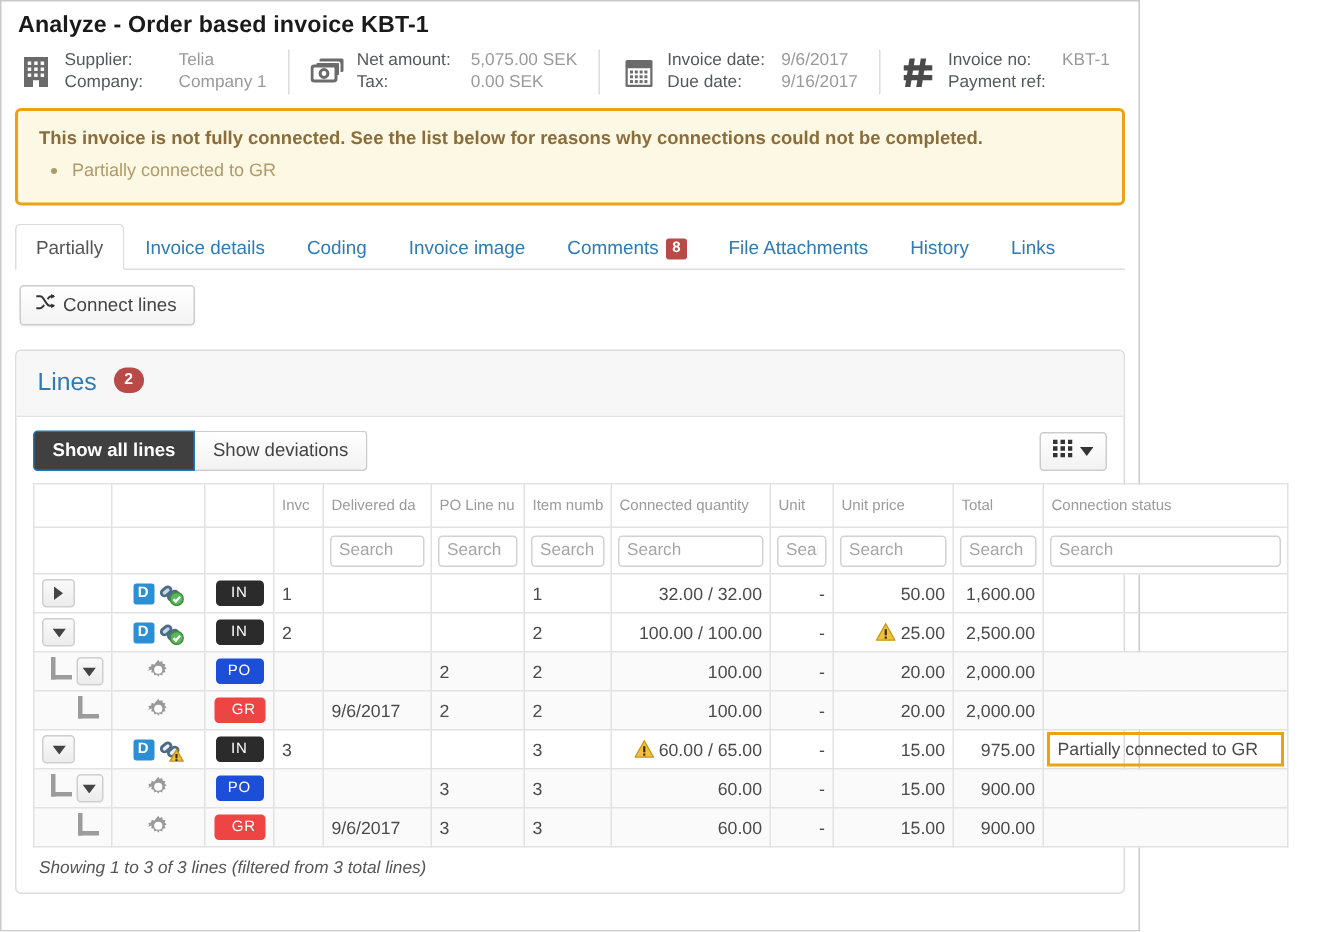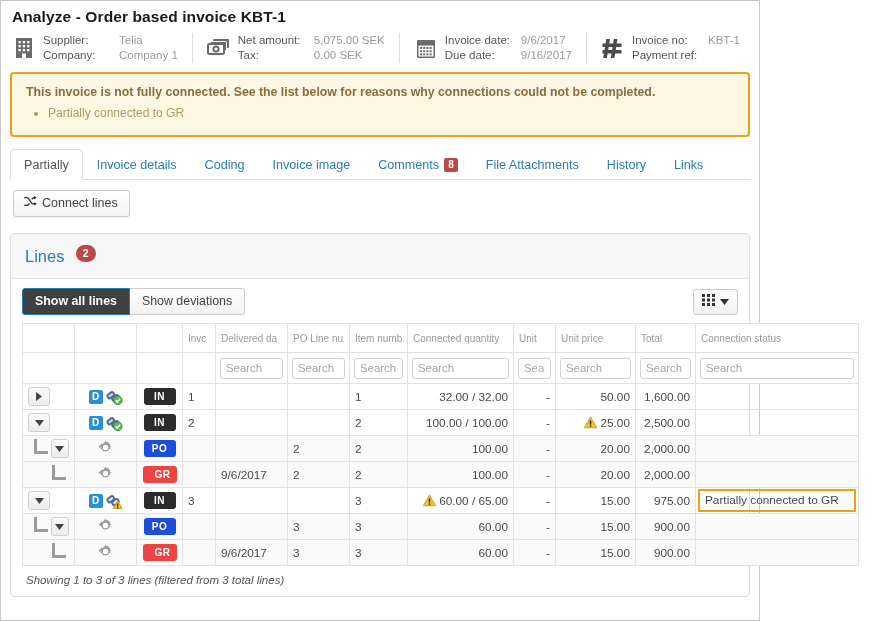--- a/index.html
+++ b/index.html
@@ -263,21 +263,21 @@
   }
   .indent-1 { margin-left: 6px; }
   .indent-2 { margin-left: 24px; }
 
   
   .type-badge {
     display: inline-block;
     min-width: 32px;
     text-align: center;
     font-size: 10px;
-    font-weight: bold;
+    font-weight: normal;
     color: #fff;
     border-radius: 3px;
     padding: 3px 6px 3px 6px;
     letter-spacing: .5px;
     line-height: 11px;
   }
   .type-in { background: #2b2b2b; }
   .type-po { background: #1d4ed8; }
   .type-gr { background: #ef4444; padding-left: 12px; }
 

